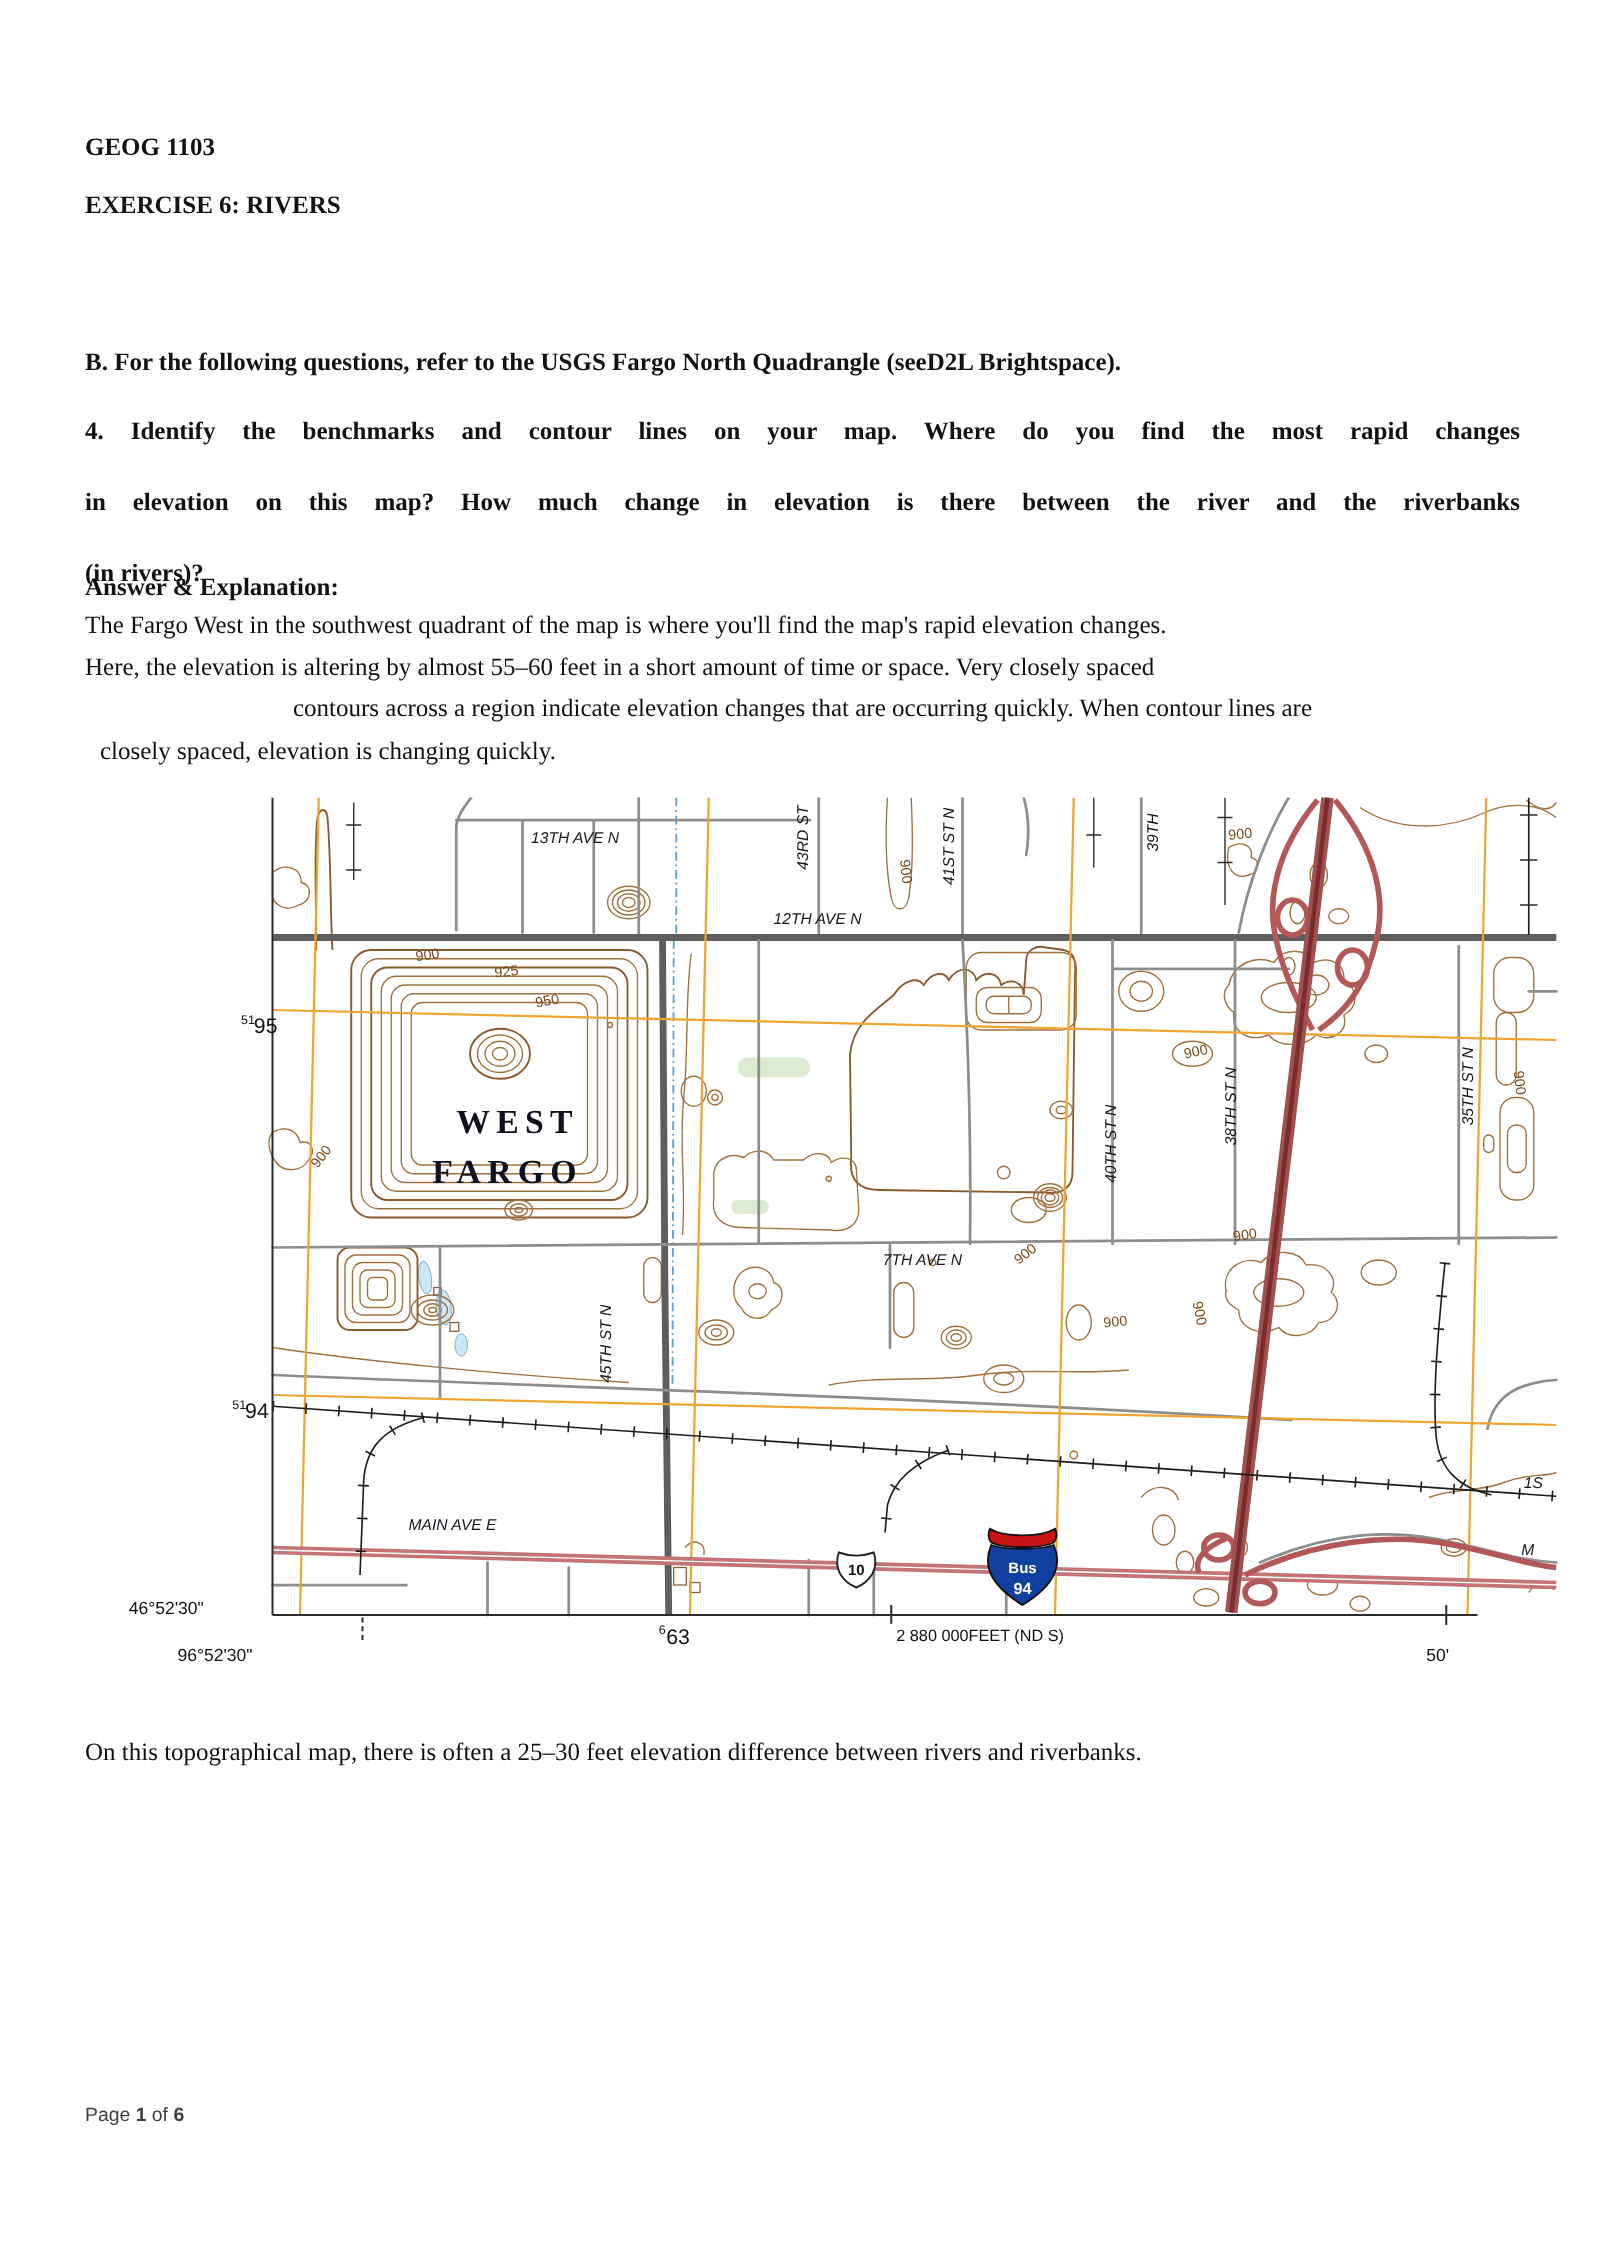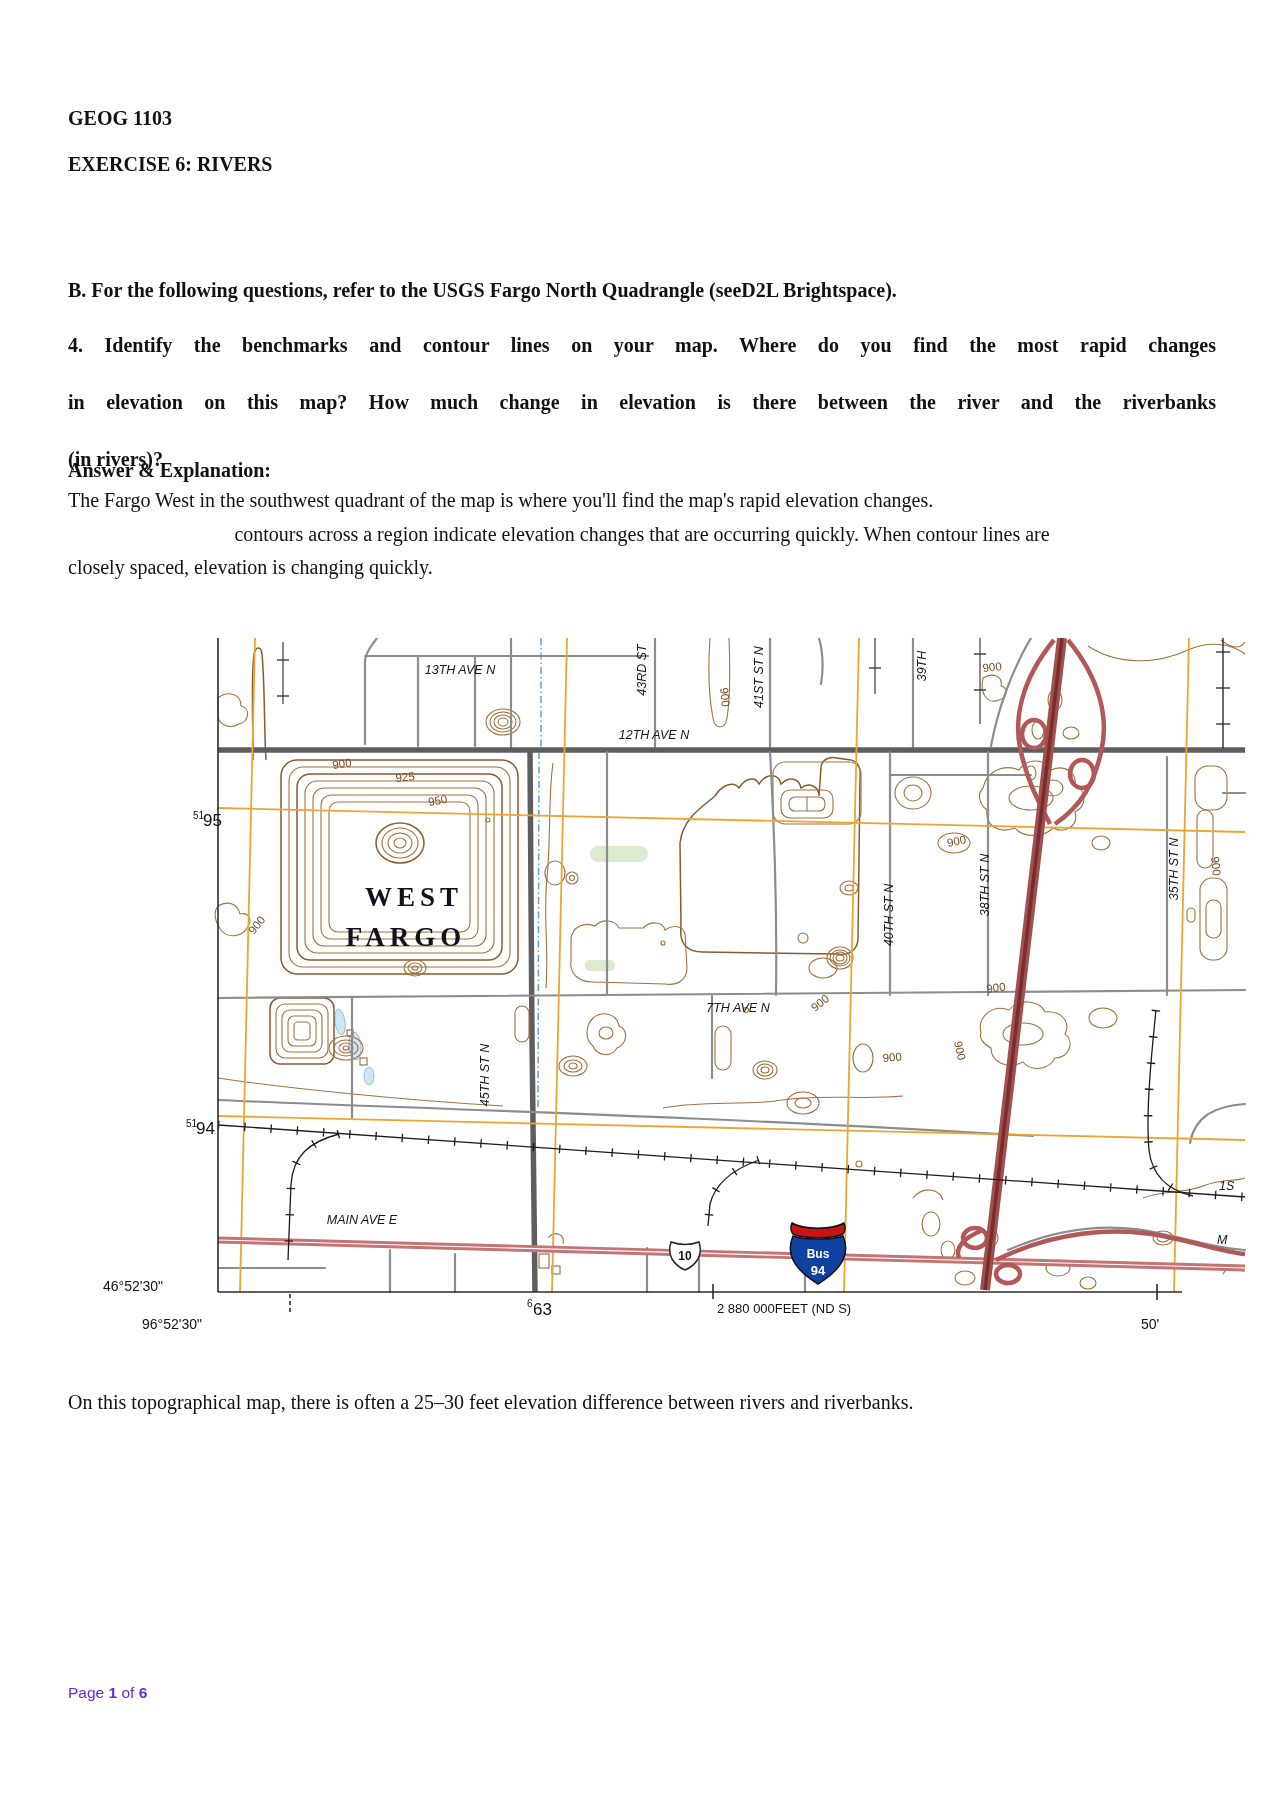--- a/index.html
+++ b/index.html
@@ -2,21 +2,21 @@
 <html><head>
 <meta charset="utf-8">
 <style>
   html,body{margin:0;padding:0;background:#ffffff;}
   .sheet{position:relative;width:1280px;height:1811px;background:#fff;overflow:hidden;
          font-family:"Liberation Serif",serif;color:#111;}
   .abs{position:absolute;}
   .b{font-weight:bold;margin-top:24px;}
   .doc-line{font-size:20px;line-height:33px;width:1148px;}
   .jline{text-align:justify;text-align-last:justify;}
-  .footer{font-family:"Liberation Sans",sans-serif;font-size:15.5px;color:#6d28d9;}
+  .footer{font-family:"Liberation Sans",sans-serif;font-size:15.5px;color:#404040;}
   
   .map-wrap{position:absolute;left:103px;top:638px;width:1150px;height:700px;}
   svg{display:block;}
   .ct{fill:none;stroke:#a1713d;stroke-width:1.1;}
   .cti{fill:none;stroke:#8a5a2c;stroke-width:1.5;}
   .rd{fill:none;stroke:#8d8d8d;stroke-width:2.2;stroke-linecap:round;}
   .rdd{fill:none;stroke:#5e5e5e;stroke-width:5.5;}
   .og{fill:none;stroke:#eea431;stroke-width:1.8;}
   .iw{fill:none;stroke:#a15050;stroke-width:10;}
   .ic{fill:none;stroke:#7a2d2d;stroke-width:3.5;}
@@ -53,22 +53,23 @@
   <div class="abs" style="left:68px;top:305px;">
     <div class="doc-line b jline">4. Identify the benchmarks and contour lines on your map. Where do you find the most rapid changes</div>
     <div class="doc-line b jline">in elevation on this map? How much change in elevation is there between the river and the riverbanks</div>
     <div class="doc-line b">(in rivers)?</div>
   </div>
 
   <div class="abs doc-line b" style="left:68px;top:430px;">Answer &amp; Explanation:</div>
 
   <div class="abs" style="left:68px;top:484px;">
     <div class="doc-line" style="line-height:33.5px;">The Fargo West in the southwest quadrant of the map is where you'll find the map's rapid elevation changes.</div>
+    <div class="doc-line" style="line-height:33.5px;">Here, the elevation is altering by almost 55–60 feet in a short amount of time or space. Very closely spaced</div>
     <div class="doc-line" style="line-height:33.5px;text-align:center;">contours across a region indicate elevation changes that are occurring quickly. When contour lines are</div>
-    <div class="doc-line" style="line-height:33.5px;">closely spaced, elevation is changing quickly.</div>
+    <div class="doc-line" style="line-height:33.5px;margin-left:12px;">closely spaced, elevation is changing quickly.</div>
   </div>
 
   <div class="map-wrap">
   <svg width="1150" height="700" viewBox="0 0 1150 700" xmlns="http://www.w3.org/2000/svg">
 
     <g>
       <rect class="gn" x="487" y="208" width="58" height="16" rx="8"></rect>
       <rect class="gn" x="482" y="322" width="30" height="11" rx="5"></rect>
       <ellipse class="wt" cx="237" cy="384" rx="5" ry="13" transform="rotate(-8 237 384)"></ellipse>
       <ellipse class="wt" cx="252" cy="408" rx="6" ry="14" transform="rotate(-5 252 408)"></ellipse>

